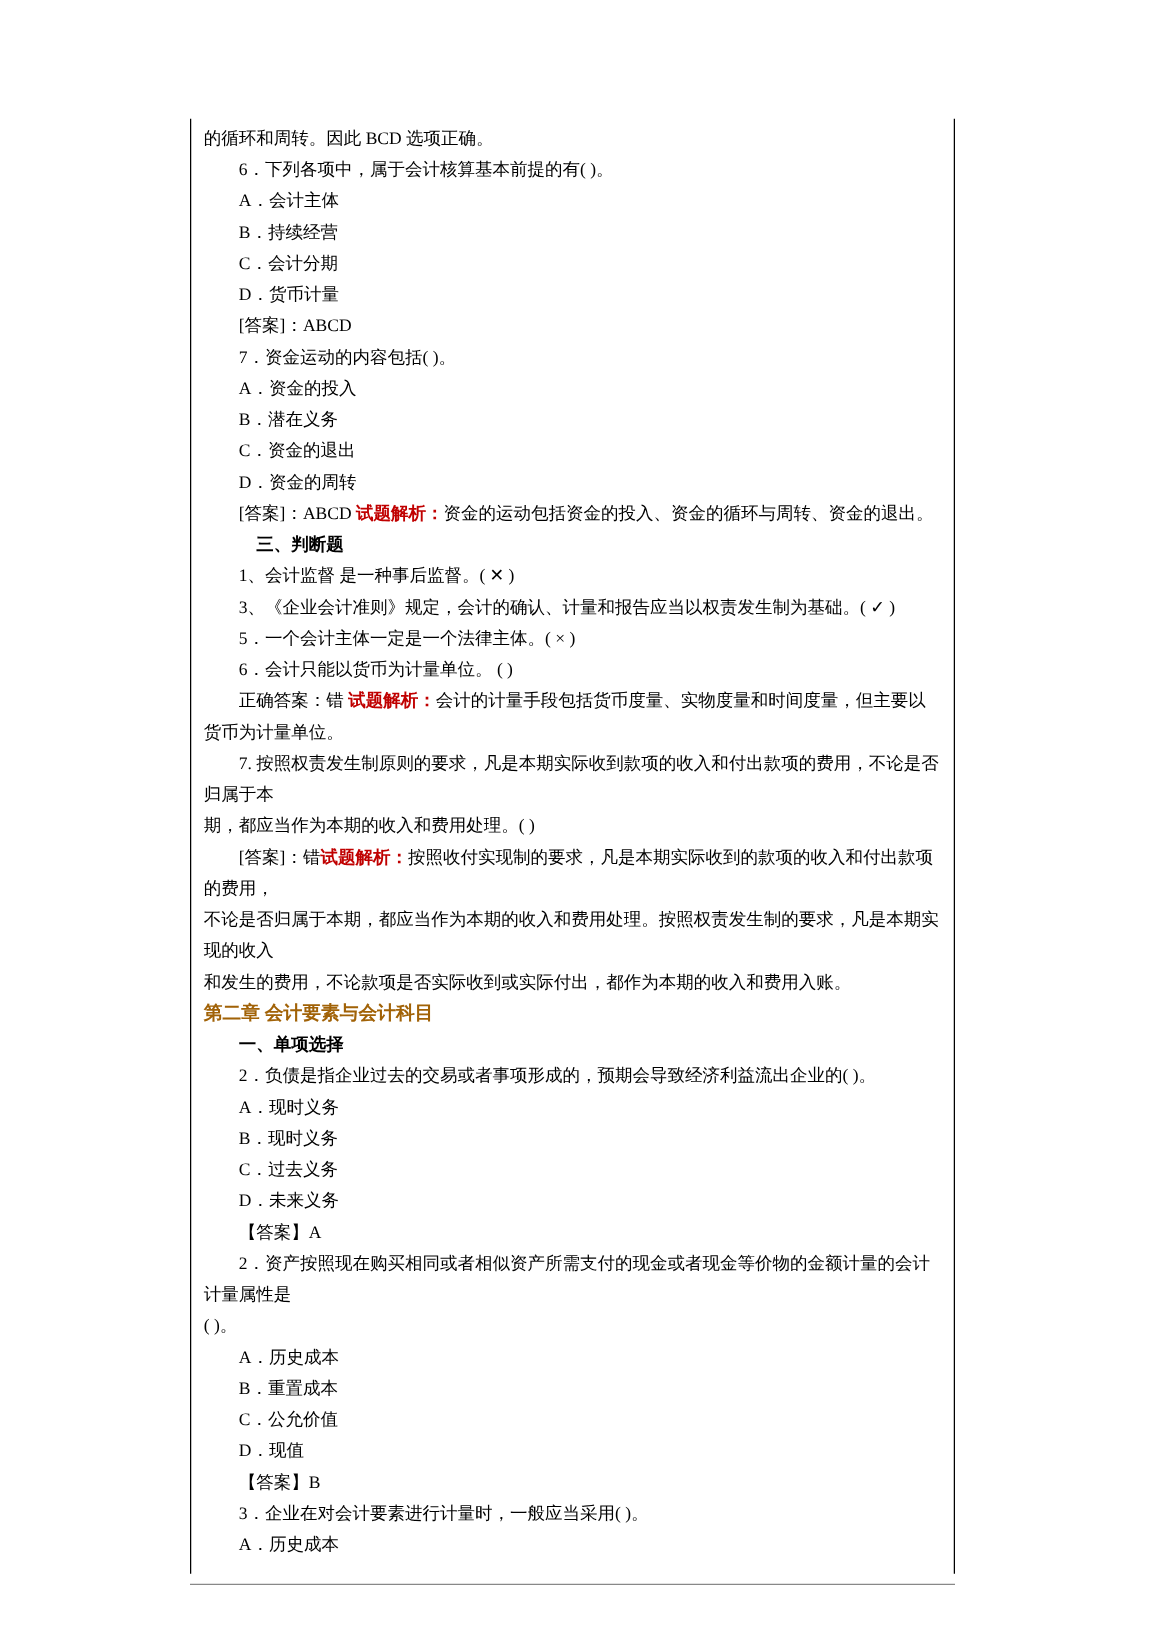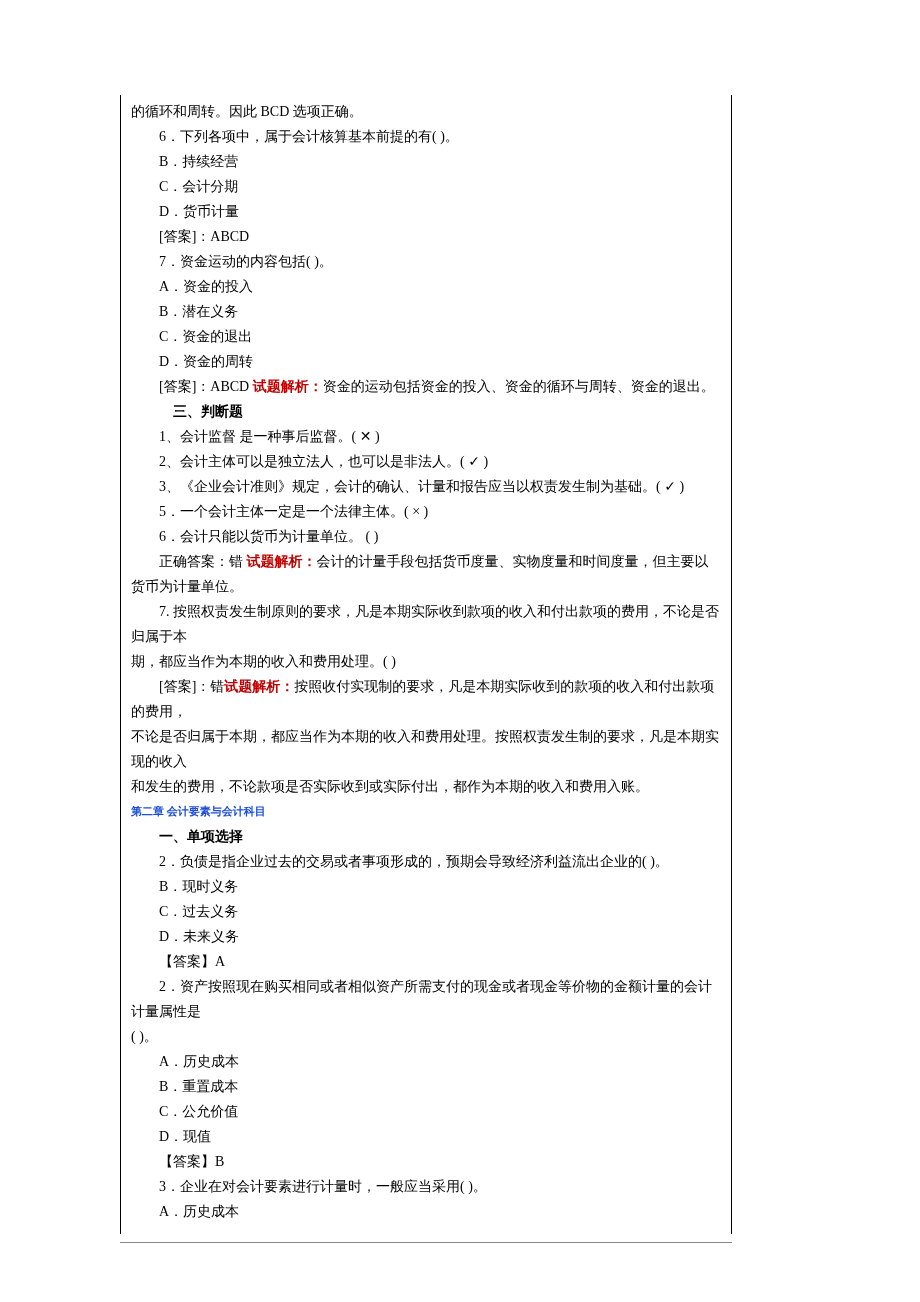--- a/index.html
+++ b/index.html
@@ -7,20 +7,21 @@
     padding: 0;
     background: #fff;
     font-family: "SimSun", "宋体", serif;
   }
   .page {
     width: 852px;
     height: 1302px;
     box-sizing: border-box;
     padding: 95px 120px 60px 120px;
     position: relative;
+    margin-left: 32px;
   }
   .content-box {
     border: 1px solid #000;
     border-top: none;
     border-bottom: none;
     padding: 4px 10px 10px 10px;
     min-height: 1120px;
     box-sizing: border-box;
   }
   .footer-line {
@@ -30,67 +31,68 @@
   p {
     margin: 0;
     font-size: 14px;
     line-height: 25px;
     color: #000;
   }
   .indent1 { text-indent: 2em; }
   .indent-opt { text-indent: 2em; }
   .bold { font-weight: bold; }
   .red { color: #c00000; text-align: right; }
-  .blue { color: #1d4ed8; font-weight: bold; font-size: 11px; }
+  .blue { color: #a16207; font-weight: bold; font-size: 15px; }
 </style>
 </head>
 <body>
 
 <div class="page">
   <div class="content-box">
 
     <p>的循环和周转。因此 BCD 选项正确。</p>
 
     <p class="indent1">6．下列各项中，属于会计核算基本前提的有(    )。</p>
+    <p class="indent-opt">A．会计主体</p>
     <p class="indent-opt">B．持续经营</p>
     <p class="indent-opt">C．会计分期</p>
     <p class="indent-opt">D．货币计量</p>
     <p class="indent-opt">[答案]：ABCD</p>
 
     <p class="indent1">7．资金运动的内容包括(    )。</p>
     <p class="indent-opt">A．资金的投入</p>
     <p class="indent-opt">B．潜在义务</p>
     <p class="indent-opt">C．资金的退出</p>
     <p class="indent-opt">D．资金的周转</p>
     <p class="indent-opt">
       <span>[答案]：ABCD </span><span class="red bold">试题解析：</span><span>资金的运动包括资金的投入、资金的循环与周转、资金的退出。</span>
     </p>
 
     <p class="indent1 bold" style="text-indent:3em;">三、判断题</p>
     <p class="indent1">1、会计监督  是一种事后监督。(     ✕    )</p>
-    <p class="indent1">2、会计主体可以是独立法人，也可以是非法人。(     ✓    )</p>
     <p class="indent1">3、《企业会计准则》规定，会计的确认、计量和报告应当以权责发生制为基础。(     ✓    )</p>
     <p class="indent1">5．一个会计主体一定是一个法律主体。(    ×    )</p>
     <p class="indent1">6．会计只能以货币为计量单位。 (    )</p>
     <p class="indent1">
       <span>正确答案：错    </span><span class="red bold">试题解析：</span><span>会计的计量手段包括货币度量、实物度量和时间度量，但主要以货币为计量单位。</span>
     </p>
 
     <p class="indent1">7. 按照权责发生制原则的要求，凡是本期实际收到款项的收入和付出款项的费用，不论是否归属于本</p>
     <p>期，都应当作为本期的收入和费用处理。(    )</p>
     <p class="indent1">
       <span>[答案]：错</span><span class="red bold">试题解析：</span><span>按照收付实现制的要求，凡是本期实际收到的款项的收入和付出款项的费用，</span>
     </p>
     <p>不论是否归属于本期，都应当作为本期的收入和费用处理。按照权责发生制的要求，凡是本期实现的收入</p>
     <p>和发生的费用，不论款项是否实际收到或实际付出，都作为本期的收入和费用入账。</p>
 
     <p class="blue">第二章  会计要素与会计科目</p>
     <p class="indent1 bold">一、单项选择</p>
 
     <p class="indent1">2．负债是指企业过去的交易或者事项形成的，预期会导致经济利益流出企业的(    )。</p>
+    <p class="indent-opt">A．现时义务</p>
     <p class="indent-opt">B．现时义务</p>
     <p class="indent-opt">C．过去义务</p>
     <p class="indent-opt">D．未来义务</p>
     <p class="indent-opt">【答案】A</p>
 
     <p class="indent1">2．资产按照现在购买相同或者相似资产所需支付的现金或者现金等价物的金额计量的会计计量属性是</p>
     <p>(    )。</p>
     <p class="indent-opt">A．历史成本</p>
     <p class="indent-opt">B．重置成本</p>
     <p class="indent-opt">C．公允价值</p>

